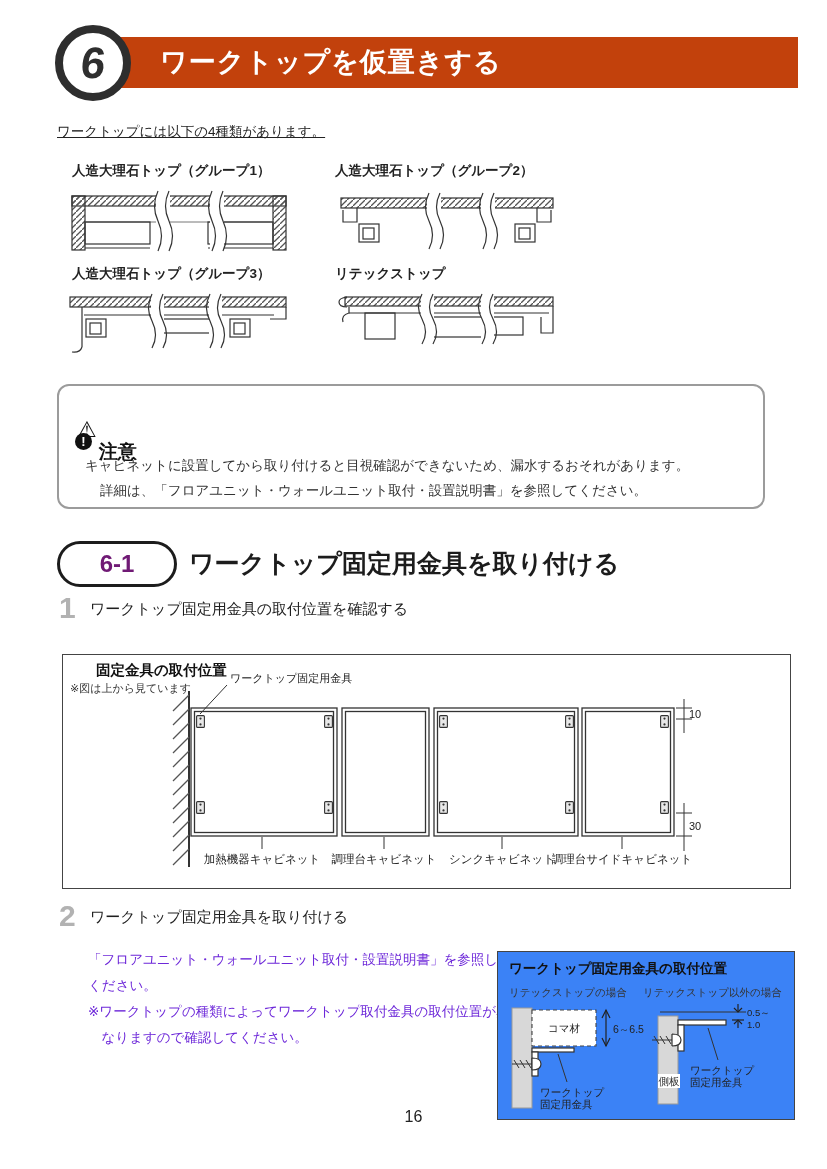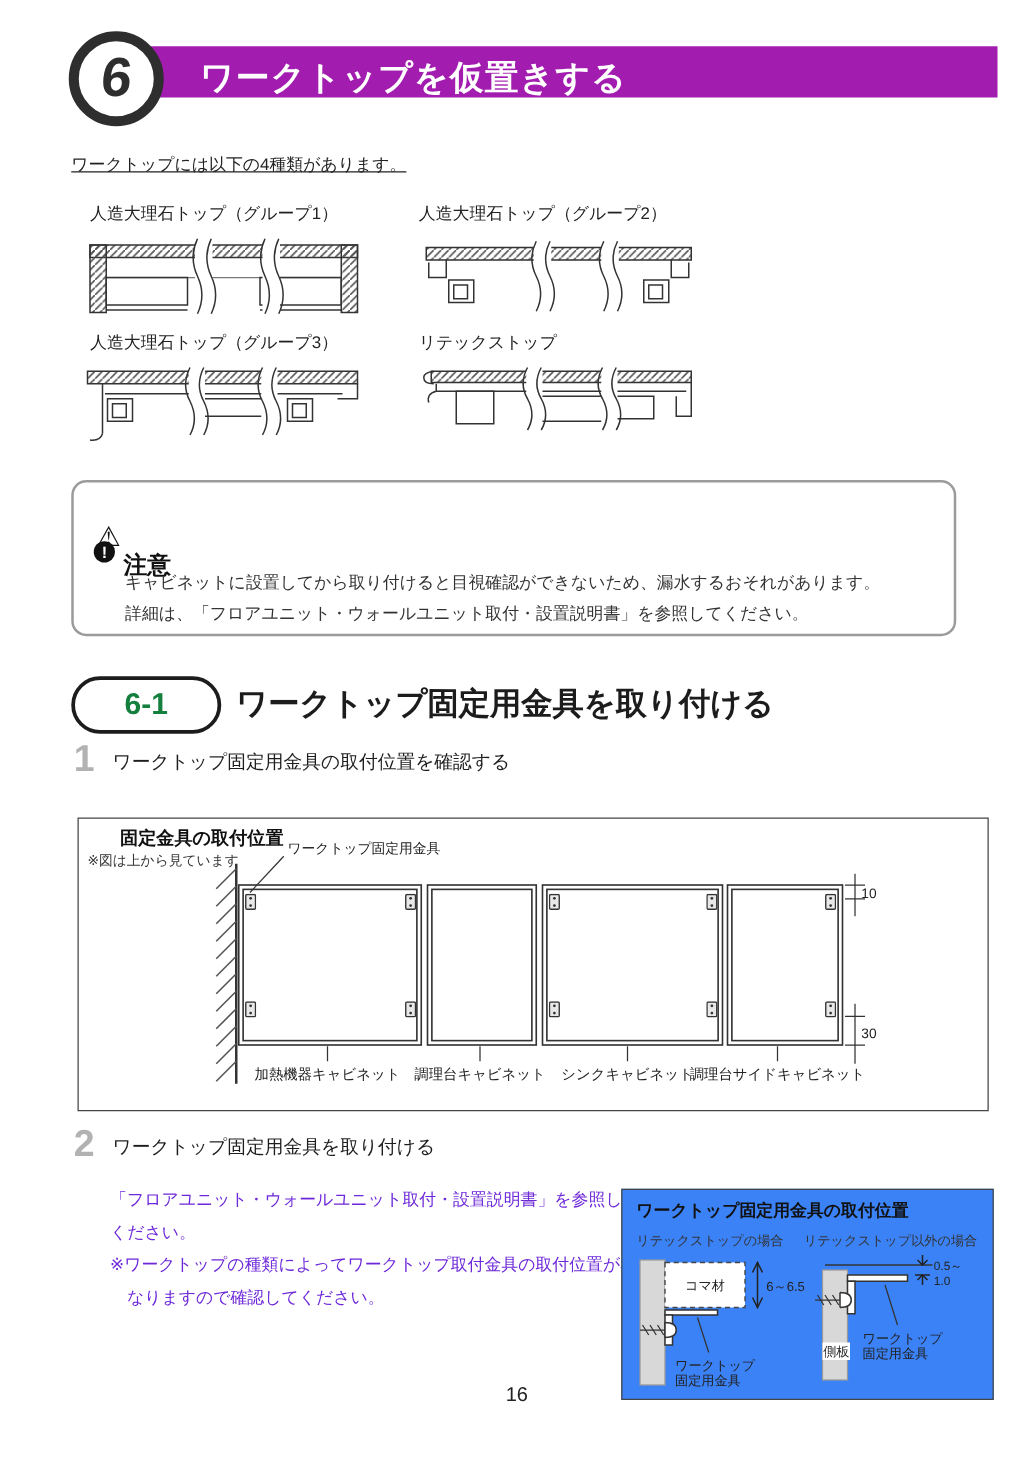--- a/index.html
+++ b/index.html
@@ -1,47 +1,47 @@
 <!DOCTYPE html>
 <html><head>
 <meta charset="utf-8">
 <style>
   html,body{margin:0;padding:0;background:#fff;}
   body{font-family:"Liberation Sans","DejaVu Sans",sans-serif;color:#222;}
   .page{position:relative;width:827px;height:1169px;background:#fff;overflow:hidden;}
   .abs{position:absolute;}
 
   
-  .banner{left:76px;top:37px;width:722px;height:41px;background:#a21caf;}
+  .banner{left:76px;top:37px;width:722px;height:51px;background:#c2410c;}
   .banner-title{color:#fff;font-size:27px;font-weight:bold;line-height:51px;padding-left:84px;letter-spacing:1px;}
   .chapter-badge{left:55px;top:25px;width:60px;height:60px;background:#fff;border:8px solid #2e2e2e;border-radius:50%;
     display:flex;align-items:center;justify-content:center;z-index:2;}
   .chapter-badge span{font-size:44px;font-weight:bold;color:#2e2e2e;transform:skewX(-6deg);}
 
   .intro{left:57px;top:123px;font-size:13.5px;text-decoration:underline;}
 
-  .type-label{font-size:13.5px;font-weight:normal;}
+  .type-label{font-size:13.5px;font-weight:bold;}
   .fig{width:230px;height:66px;}
   .fig svg{display:block;}
 
   
   .caution{left:57px;top:384px;width:704px;height:121px;border:2px solid #9b9b9b;border-radius:12px;background:#fff;}
   .caution-head{position:absolute;left:18px;top:8px;display:flex;align-items:center;gap:2px;}
   .warn-glyph{font-size:22px;line-height:1;color:#111;}
   .caution-title{font-size:19px;font-weight:bold;color:#111;margin-top:45px;}
   .excl{position:absolute;left:16px;top:47px;width:17px;height:17px;border-radius:50%;background:#111;color:#fff;
     font-size:13px;font-weight:bold;text-align:center;line-height:17px;}
   .caution-bold{position:absolute;left:41px;top:46px;font-size:13.5px;font-weight:bold;color:#111;}
-  .caution-l2{position:absolute;left:41px;top:71px;font-size:13.5px;color:#333;}
+  .caution-l2{position:absolute;left:26px;top:71px;font-size:13.5px;color:#333;}
   .caution-l3{position:absolute;left:41px;top:96px;font-size:13.5px;color:#333;}
 
   
   .sec-pill{left:57px;top:541px;width:114px;height:40px;border:3.5px solid #1c1c1c;border-radius:23px;
     display:flex;align-items:center;justify-content:center;}
-  .sec-pill span{font-size:24px;font-weight:bold;color:#15803d;}
+  .sec-pill span{font-size:24px;font-weight:bold;color:#701a75;}
   .sec-title{left:189px;top:540px;font-size:25px;font-weight:bold;color:#1c1c1c;line-height:47px;}
 
   .step-num{font-size:30px;font-weight:bold;color:#b2b2b2;line-height:30px;}
   .step-title{font-size:15px;color:#1e1e1e;}
 
   
   .dbox{left:62px;top:654px;width:727px;height:233px;border:1.5px solid #444;background:#fff;}
   .dbox-title{position:absolute;left:12px;top:6px;font-size:14.5px;font-weight:bold;color:#111;padding-left:21px;}
   .dbox-note{position:absolute;left:7px;top:26px;font-size:11px;color:#333;}
   .dbox svg{position:absolute;left:0;top:0;}

